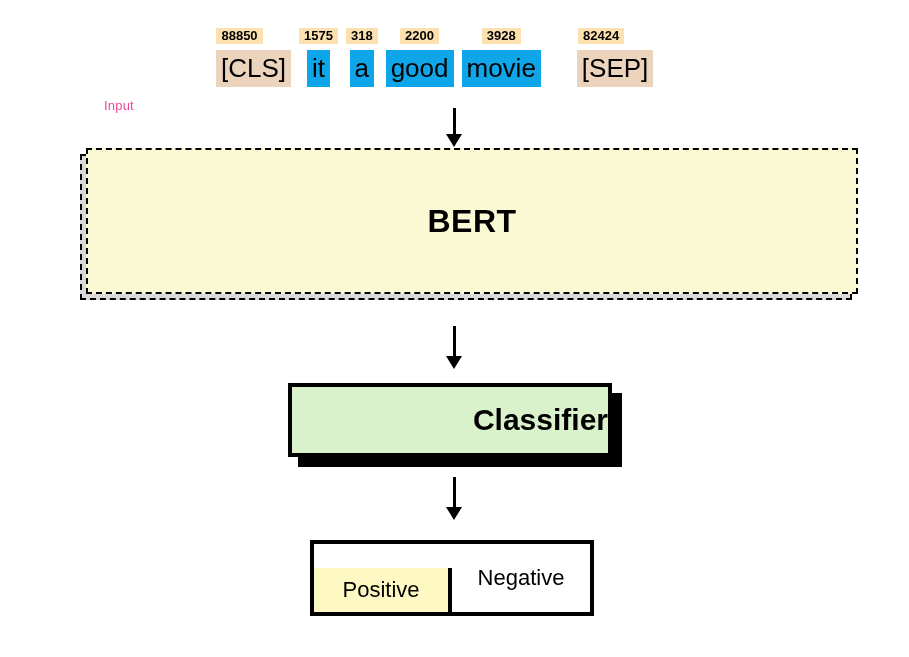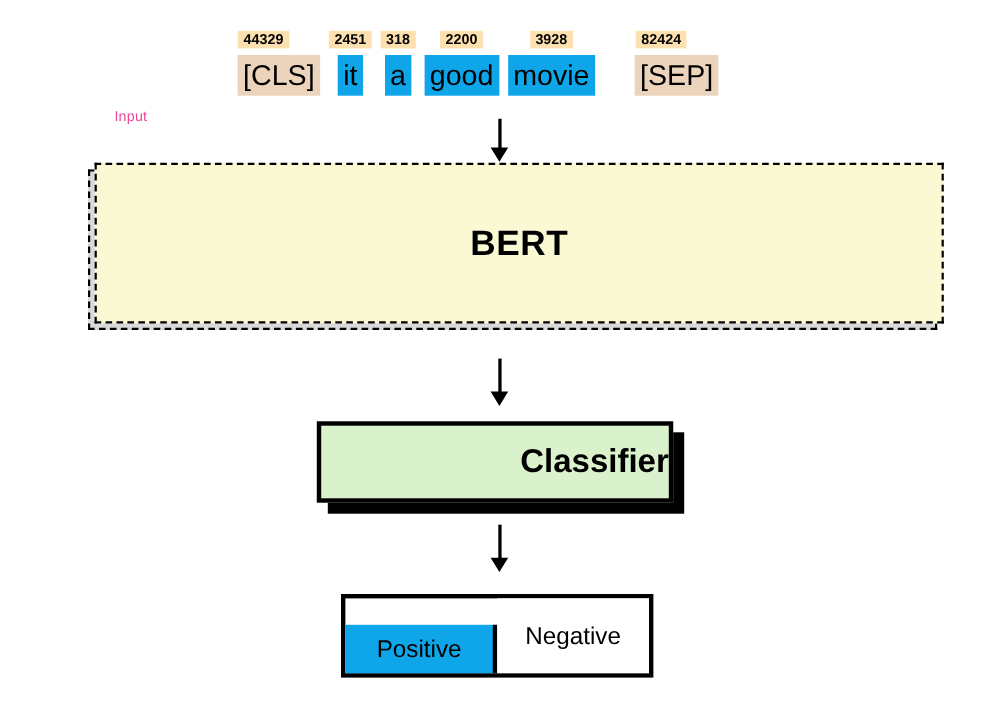--- a/index.html
+++ b/index.html
@@ -193,42 +193,42 @@
   .output-cell {
     flex: 1 1 50%;
     display: flex;
     align-items: center;
     justify-content: center;
     font-size: 22px;
     color: #000;
     box-sizing: border-box;
   }
   #output-positive {
-    background: #0ea5e9;
+    background: #fef9c3;
     border-right: 4px solid #000;
     margin-top: 24px;
   }
   #output-negative {
     background: #ffffff;
   }
 </style>
 </head>
 <body>
 
 <div id="canvas">
 
   <div id="input-row">
     <div id="input-label">Input</div>
     <div id="token-strip">
         <div class="token-col">
-          <div class="token-id">44329</div>
+          <div class="token-id">88850</div>
           <div class="token-box special">[CLS]</div>
         </div>
         <div class="token-col">
-          <div class="token-id">2451</div>
+          <div class="token-id">1575</div>
           <div class="token-box word">it</div>
         </div>
         <div class="token-col">
           <div class="token-id">318</div>
           <div class="token-box word">a</div>
         </div>
         <div class="token-col">
           <div class="token-id">2200</div>
           <div class="token-box word">good</div>
         </div>

